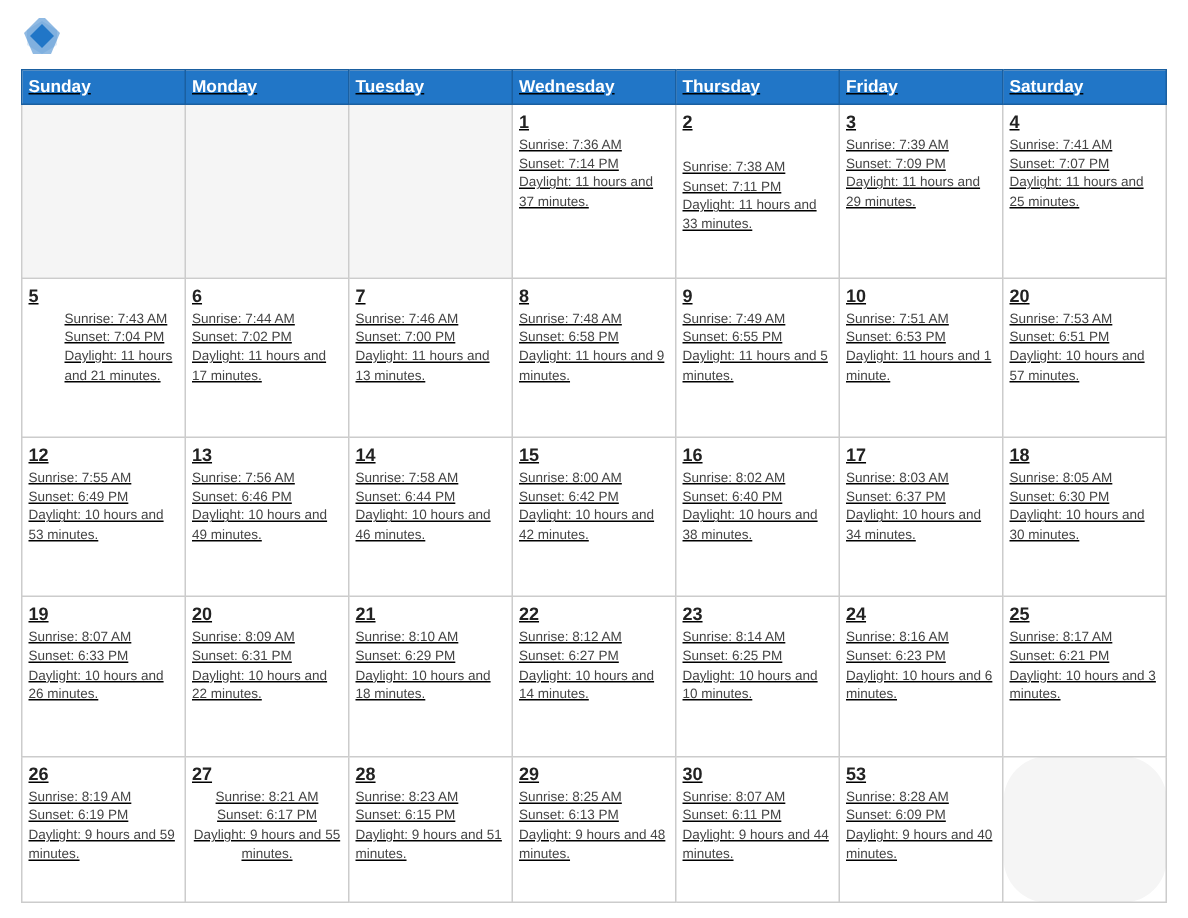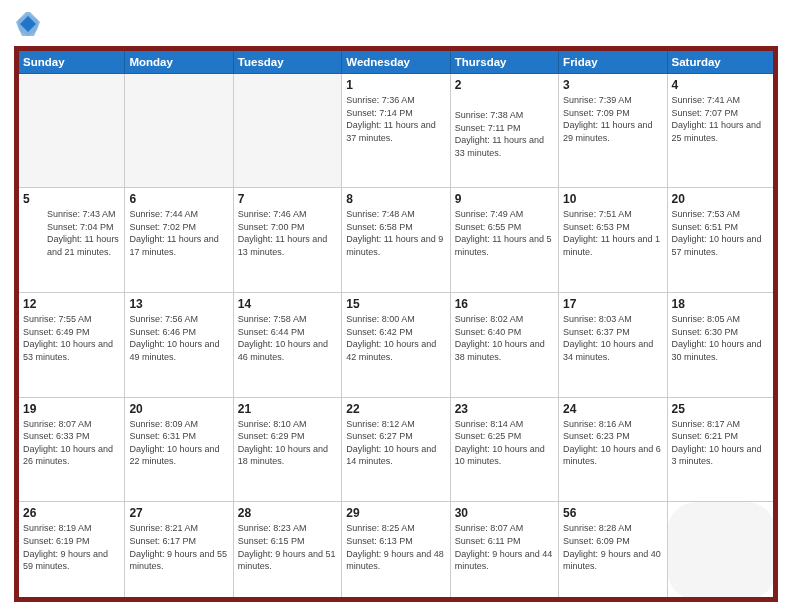--- a/index.html
+++ b/index.html
@@ -54,24 +54,25 @@
       font-size: 32px;
       font-weight: 300;
       color: #222;
     }
     .location-title {
       font-size: 14px;
       color: #444;
     }
     .calendar {
       flex: 1;
-      border: 5px solid #7f1d1d;
+      border: 1px solid #7f1d1d;
       border-collapse: collapse;
       width: 100%;
       table-layout: fixed;
+      text-decoration: underline;
     }
     .calendar th {
       background: #2176c7;
       color: #fff;
       font-size: 11.5px;
       font-weight: bold;
       padding: 5px 4px;
       border: 1px solid #1a5fa0;
       text-align: left;
     }
@@ -303,21 +304,21 @@
         </tr>
         <tr class="last-row">
           <td>
             <div class="day-number">26</div>
             <div class="day-info" style="white-space: pre-line;">Sunrise: 8:19 AM
 Sunset: 6:19 PM
 Daylight: 9 hours and 59 minutes.</div>
           </td>
           <td>
             <div class="day-number">27</div>
-            <div class="day-info" style="white-space: pre-line;">Sunrise: 8:21 AM
+            <div class="day-info" style="white-space: pre-line; text-align: center;">Sunrise: 8:21 AM
 Sunset: 6:17 PM
 Daylight: 9 hours and 55 minutes.</div>
           </td>
           <td>
             <div class="day-number">28</div>
             <div class="day-info" style="white-space: pre-line;">Sunrise: 8:23 AM
 Sunset: 6:15 PM
 Daylight: 9 hours and 51 minutes.</div>
           </td>
           <td>
@@ -326,21 +327,21 @@
 Sunset: 6:13 PM
 Daylight: 9 hours and 48 minutes.</div>
           </td>
           <td>
             <div class="day-number">30</div>
             <div class="day-info" style="white-space: pre-line;">Sunrise: 8:07 AM
 Sunset: 6:11 PM
 Daylight: 9 hours and 44 minutes.</div>
           </td>
           <td>
-            <div class="day-number">56</div>
+            <div class="day-number">53</div>
             <div class="day-info" style="white-space: pre-line;">Sunrise: 8:28 AM
 Sunset: 6:09 PM
 Daylight: 9 hours and 40 minutes.</div>
           </td>
           <td class="empty"></td>
         </tr>
       </tbody>
   </table>
 </div>
 

